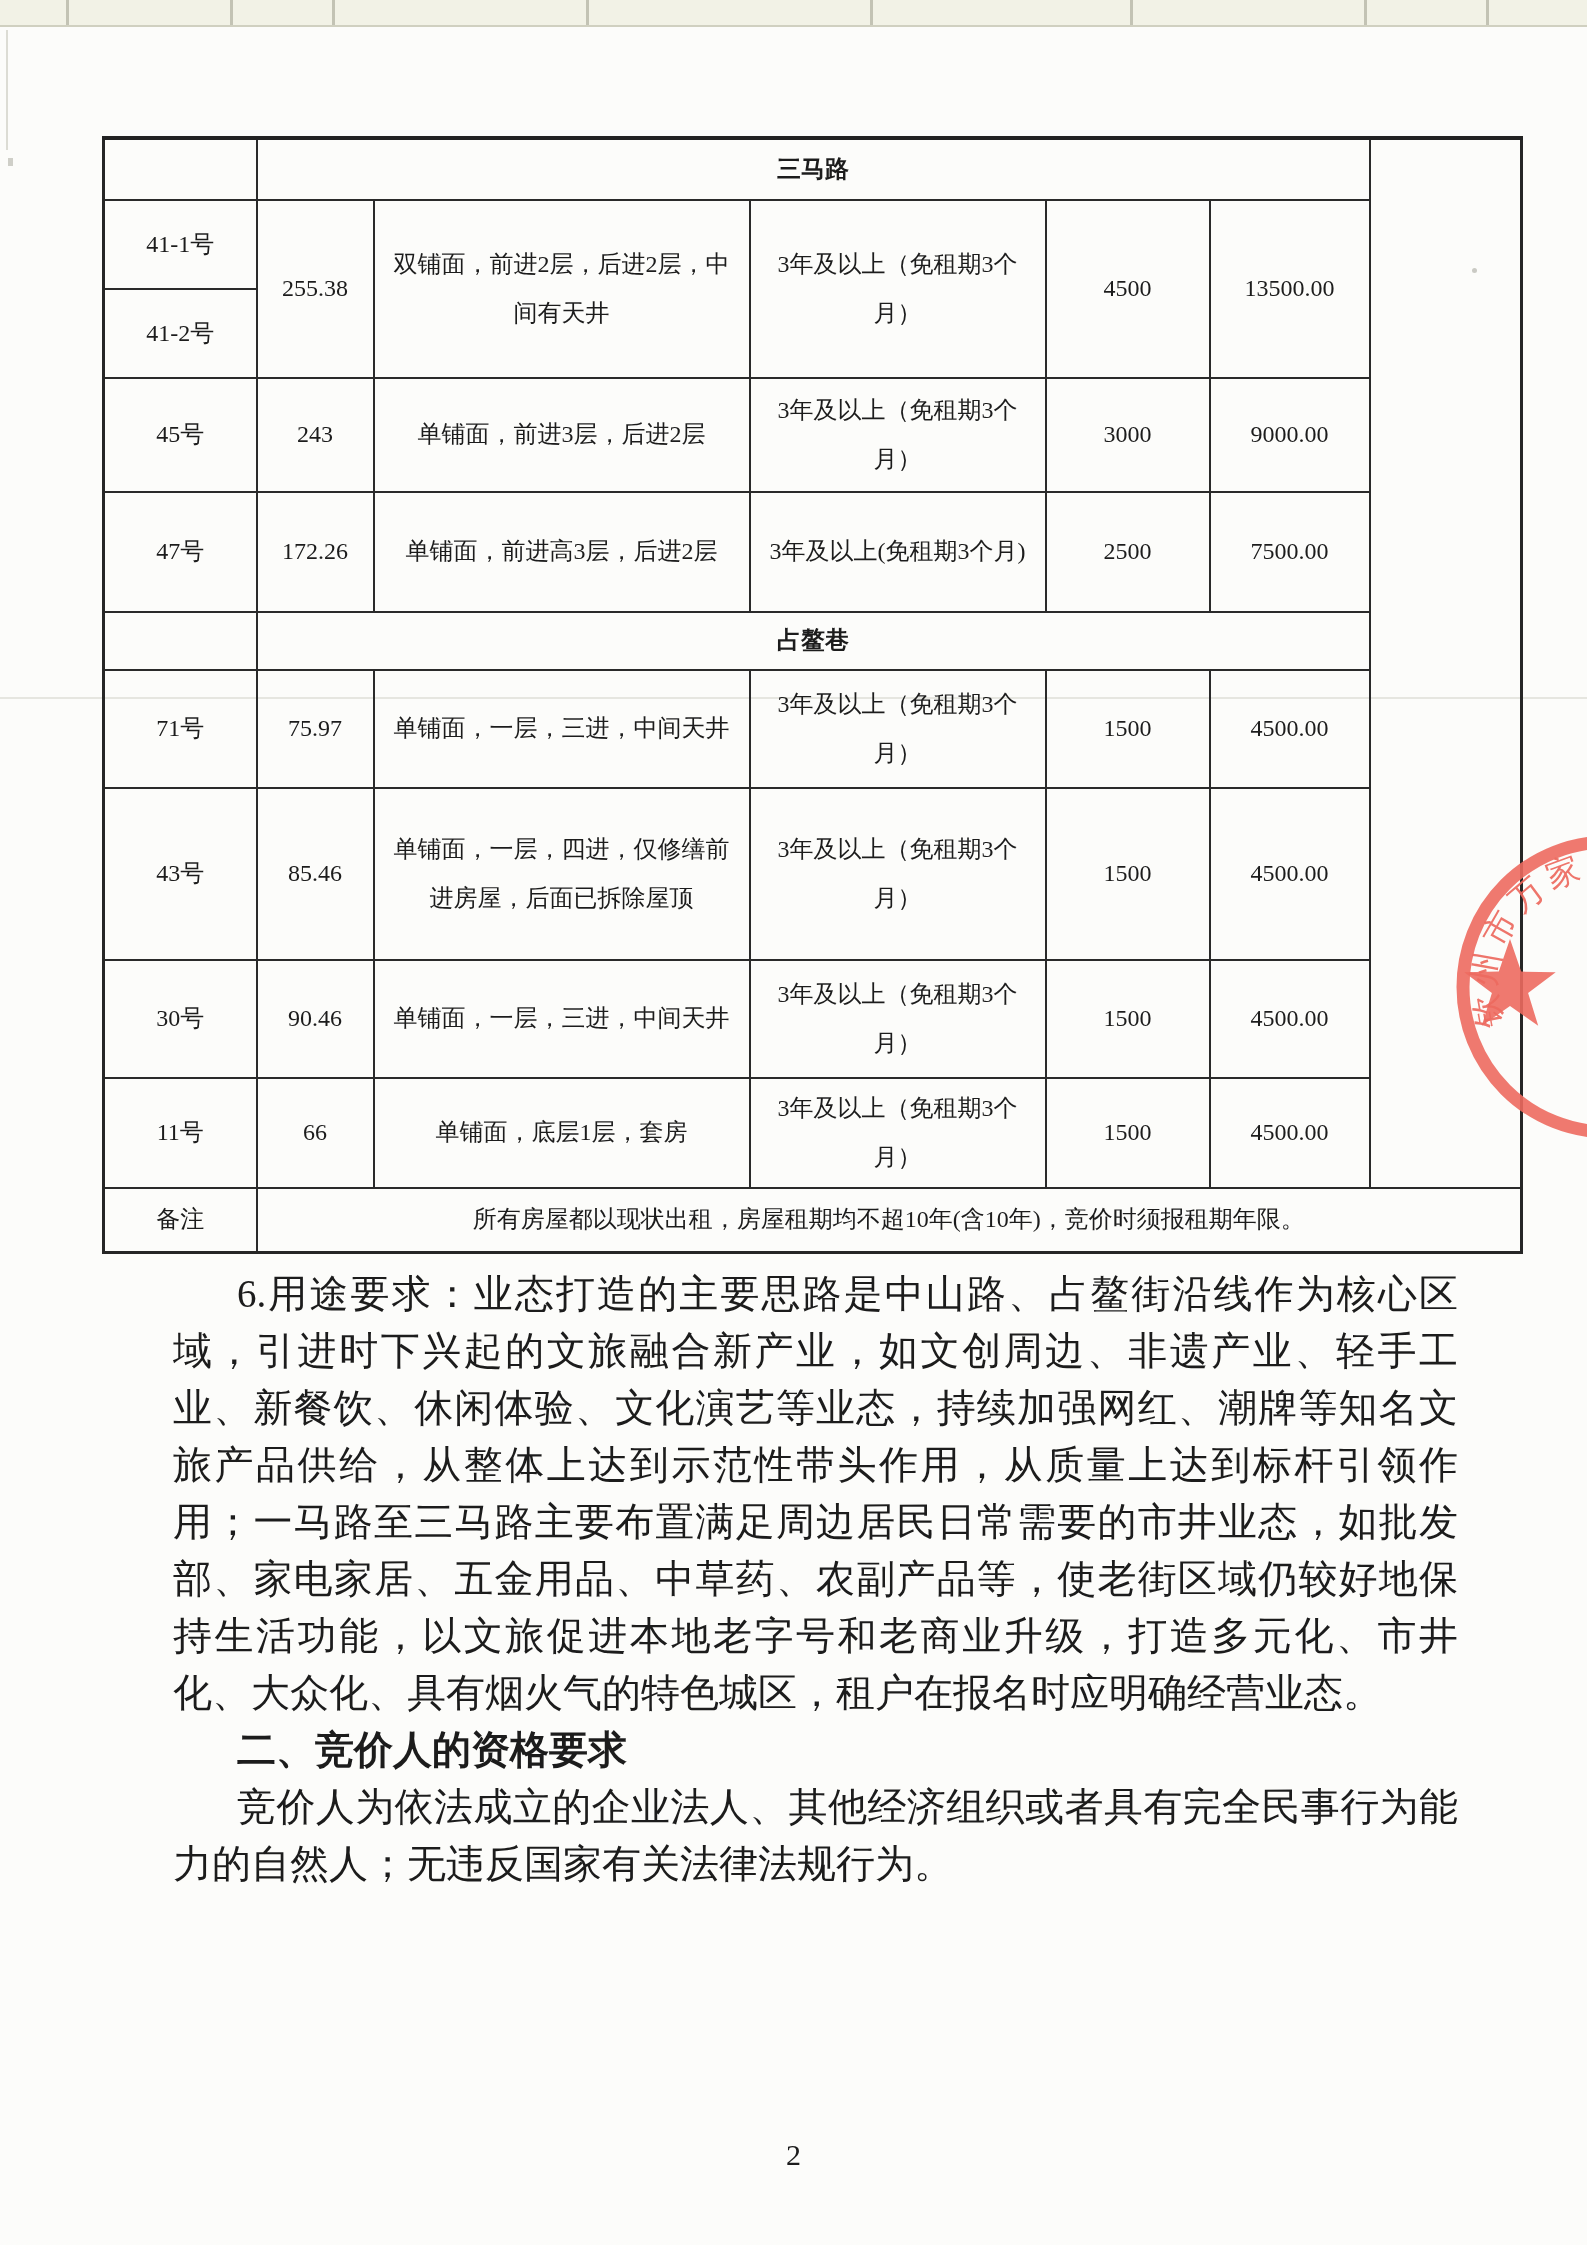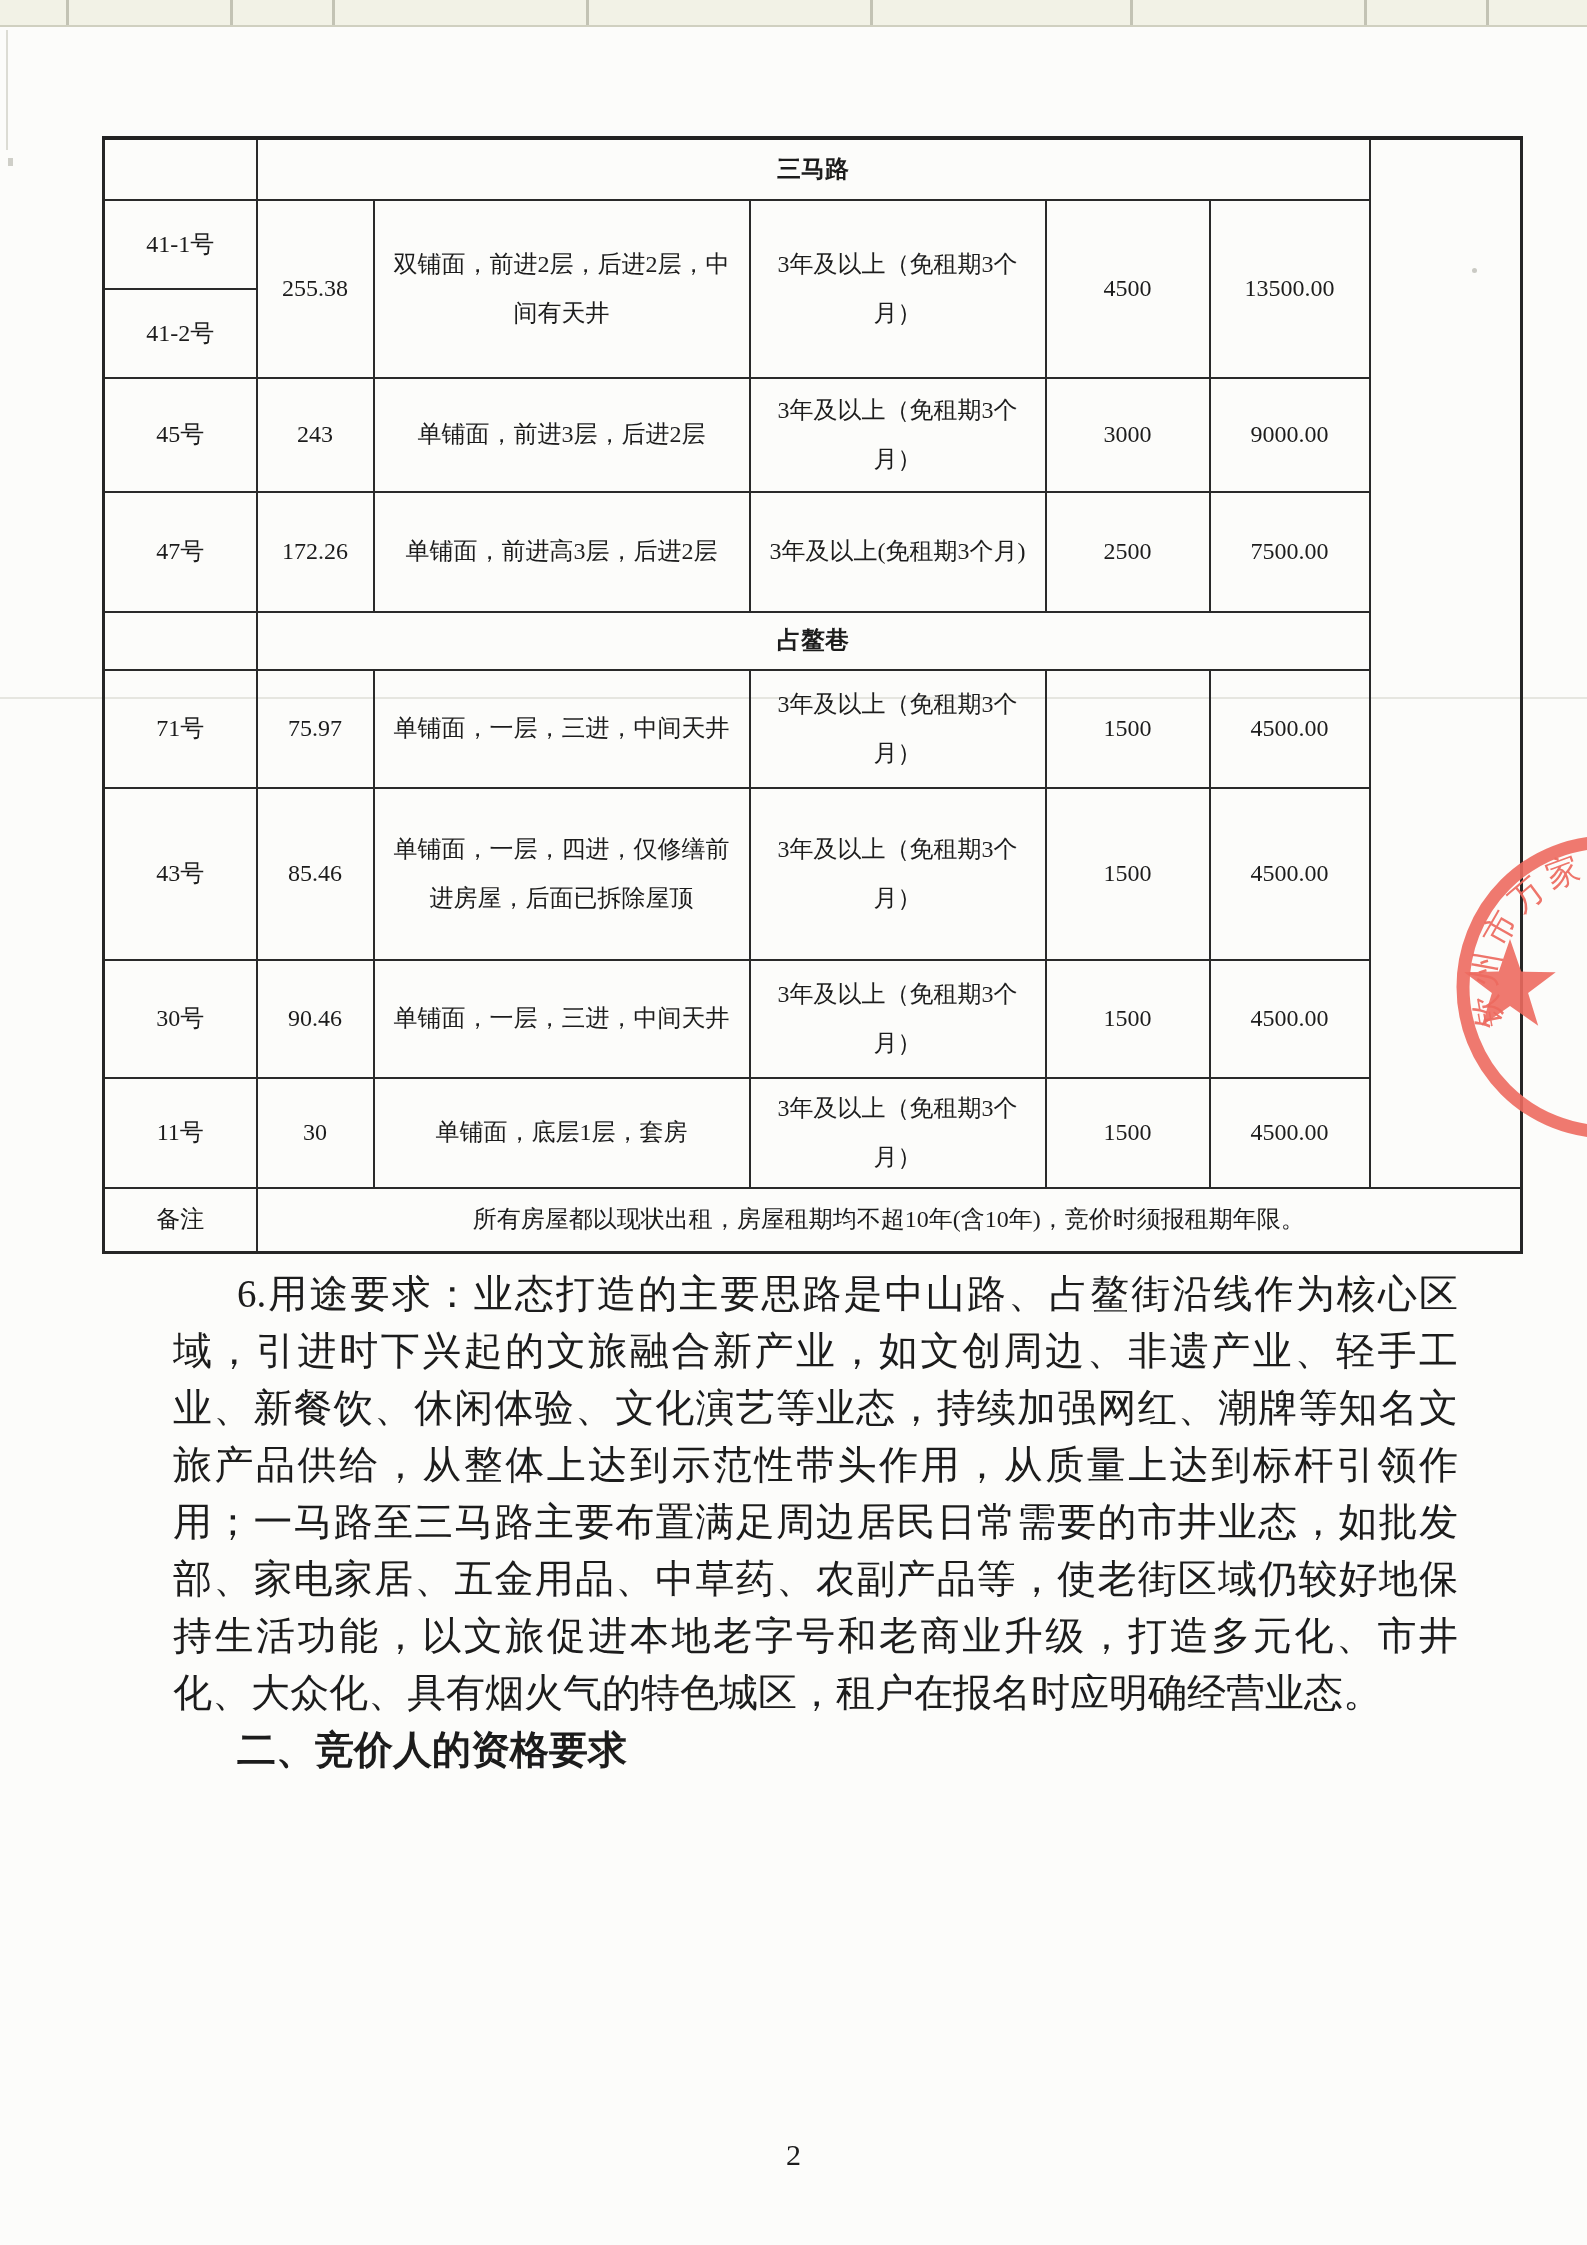--- a/index.html
+++ b/index.html
@@ -144,36 +144,37 @@
     <tr style="height:118px">
       <td>30号</td>
       <td class="area">90.46</td>
       <td class="desc">单铺面，一层，三进，中间天井</td>
       <td class="term">3年及以上（免租期3个月）</td>
       <td>1500</td>
       <td>4500.00</td>
     </tr>
     <tr style="height:110px">
       <td>11号</td>
-      <td class="area">30</td>
+      <td class="area">66</td>
       <td class="desc">单铺面，底层1层，套房</td>
       <td class="term">3年及以上（免租期3个月）</td>
       <td>1500</td>
       <td>4500.00</td>
     </tr>
     <tr style="height:64px">
       <td class="remark-label">备注</td>
       <td class="remark-text" colspan="6">所有房屋都以现状出租，房屋租期均不超10年(含10年)，竞价时须报租期年限。</td>
     </tr>
   </tbody>
     </table>
 
   <div class="bodytext">
     <p>6.用途要求：业态打造的主要思路是中山路、占鳌街沿线作为核心区域，引进时下兴起的文旅融合新产业，如文创周边、非遗产业、轻手工业、新餐饮、休闲体验、文化演艺等业态，持续加强网红、潮牌等知名文旅产品供给，从整体上达到示范性带头作用，从质量上达到标杆引领作用；一马路至三马路主要布置满足周边居民日常需要的市井业态，如批发部、家电家居、五金用品、中草药、农副产品等，使老街区域仍较好地保持生活功能，以文旅促进本地老字号和老商业升级，打造多元化、市井化、大众化、具有烟火气的特色城区，租户在报名时应明确经营业态。</p>
     <p class="hd">二、竞价人的资格要求</p>
+    <p>竞价人为依法成立的企业法人、其他经济组织或者具有完全民事行为能力的自然人；无违反国家有关法律法规行为。</p>
   </div>
 
   <div class="pageno">2</div>
 
   <svg class="stamp" viewBox="0 0 400 400">
     <circle cx="198" cy="197" r="145" fill="none" stroke="#ed6a5f" stroke-width="13" opacity="0.9"></circle>
     <polygon fill="#ed6a5f" opacity="0.9" points="100,149 111.2,181.6 145.7,182.2 118.1,202.9 128.2,235.8 100,216 71.8,235.8 81.9,202.9 54.3,182.2 88.8,181.6"></polygon>
     <defs>
       <path id="sealArc" d="M 92.8 235.3 A 112 112 0 1 1 178.6 307.3" fill="none"></path>
     </defs>

